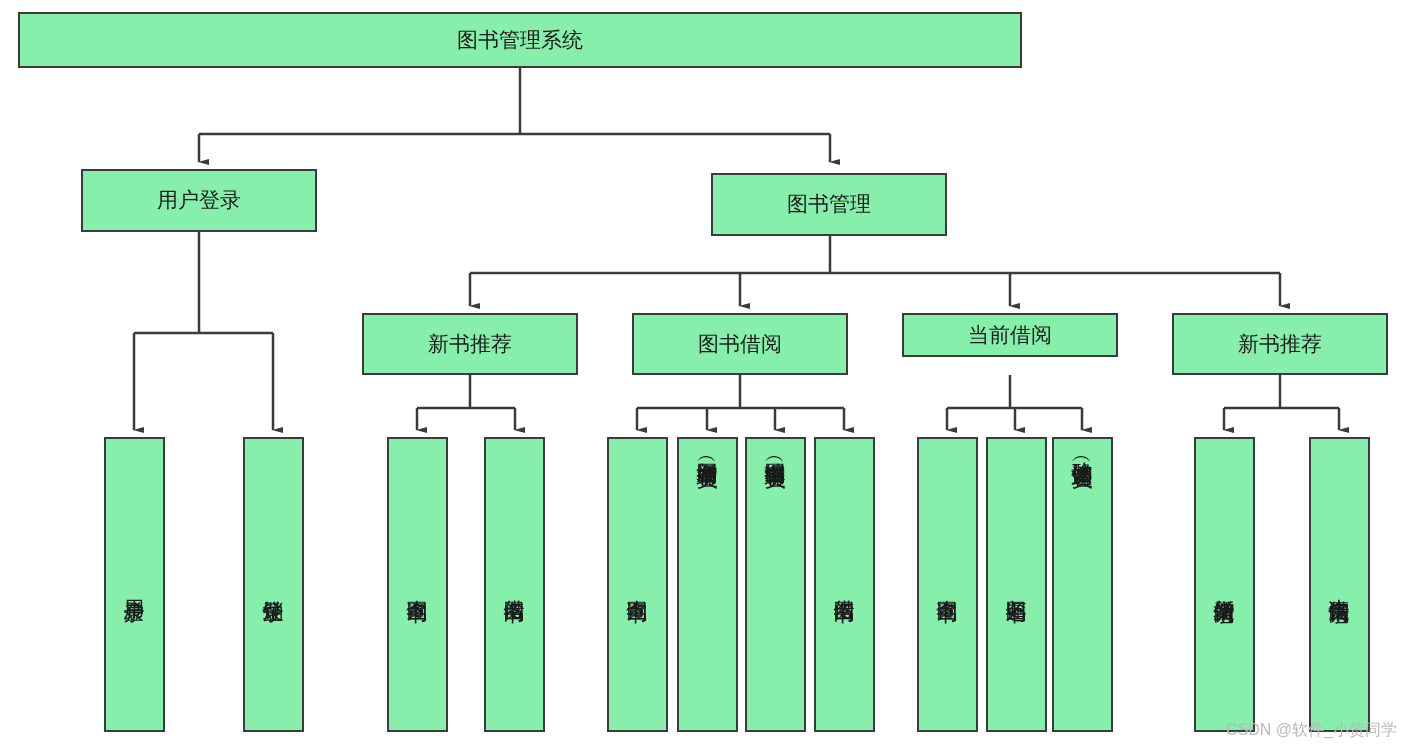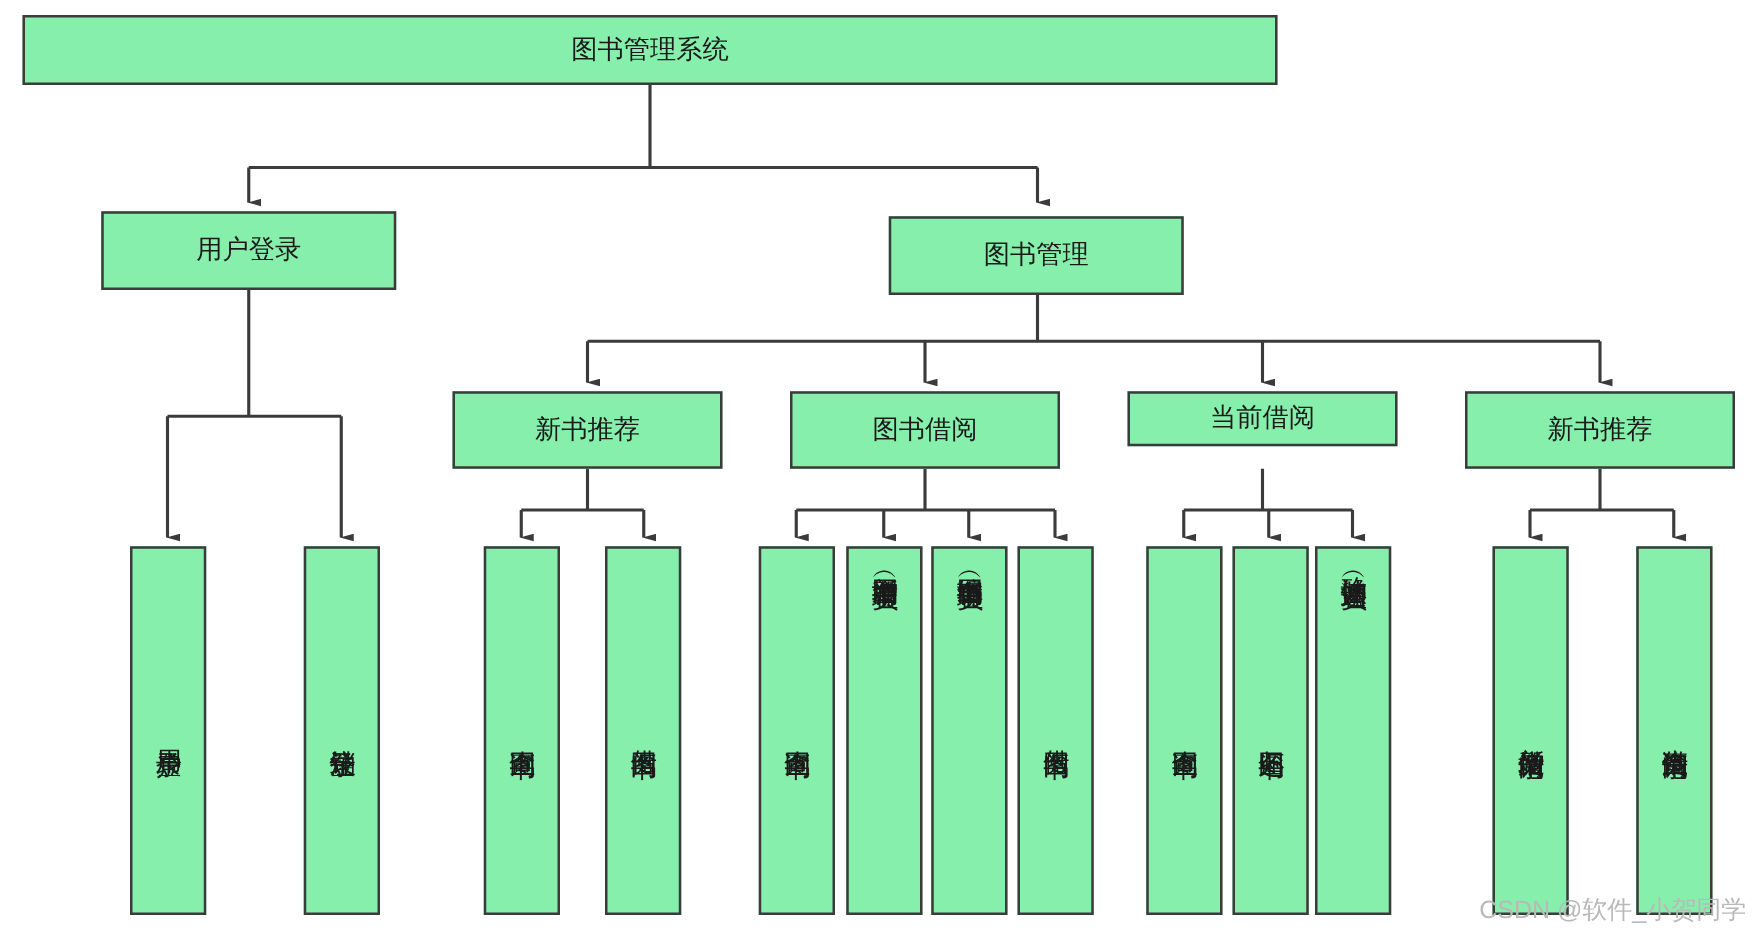--- a/index.html
+++ b/index.html
@@ -58,21 +58,21 @@
     white-space: nowrap;
   }
   .node-leaf.vcenter {
     align-items: center;
     padding-top: 0;
   }
   .watermark {
     position: absolute;
     right: 8px;
     bottom: 6px;
-    font-size: 20px;
+    font-size: 16px;
     color: #b9b9b9;
     z-index: 5;
     white-space: nowrap;
   }
 </style>
 </head>
 <body>
 
 <div id="canvas">
 

